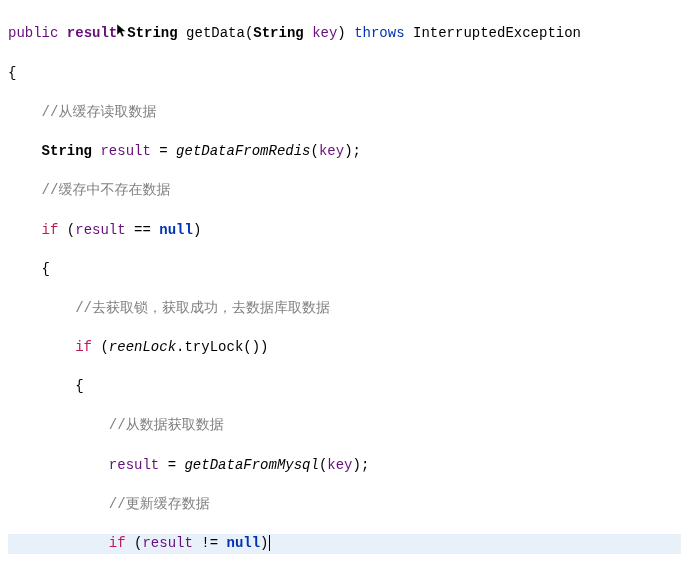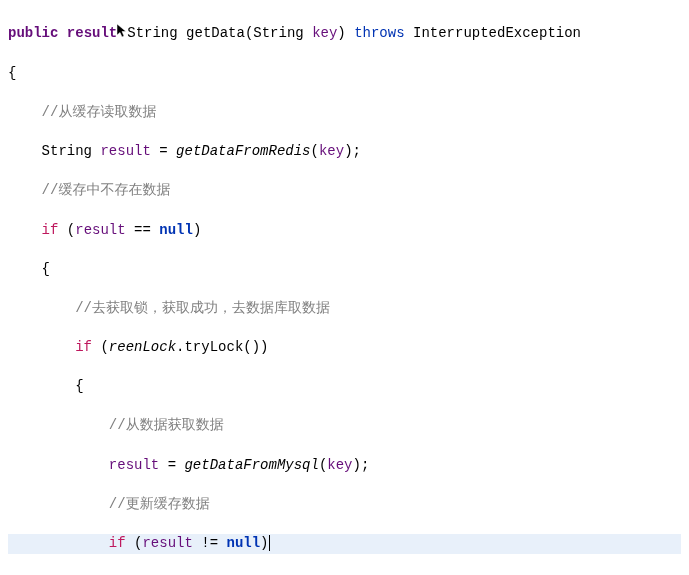--- a/index.html
+++ b/index.html
@@ -21,26 +21,26 @@
       white-space: pre;
       position: relative;
     }
     .line {
       display: block;
       min-height: 19px;
     }
     .highlighted {
       background: #e8f0fa;
     }
-    .kw-public { color: #660e7a; font-weight: bold; }
+    .kw-public { color: #660e7a; font-weight: normal; }
     .kw-static { color: #660e7a; font-weight: bold; }
     .kw-throws { color: #0033b3; font-weight: normal; }
     .kw-if { color: #be185d; font-weight: normal; }
     .kw-null { color: #0033b3; font-weight: bold; text-align: right; }
-    .type { color: #000000; }
+    .type { color: #000000; font-weight: bold; }
     .method-name { color: #000000; }
     .method-call { font-style: italic; color: #000000; text-align: center; }
     .var { color: #660e7a; }
     .comment { color: #808080; }
     .exception { color: #000000; }
     .punct { color: #000000; }
     .cursor-icon {
       display: inline-block;
       vertical-align: top;
     }

